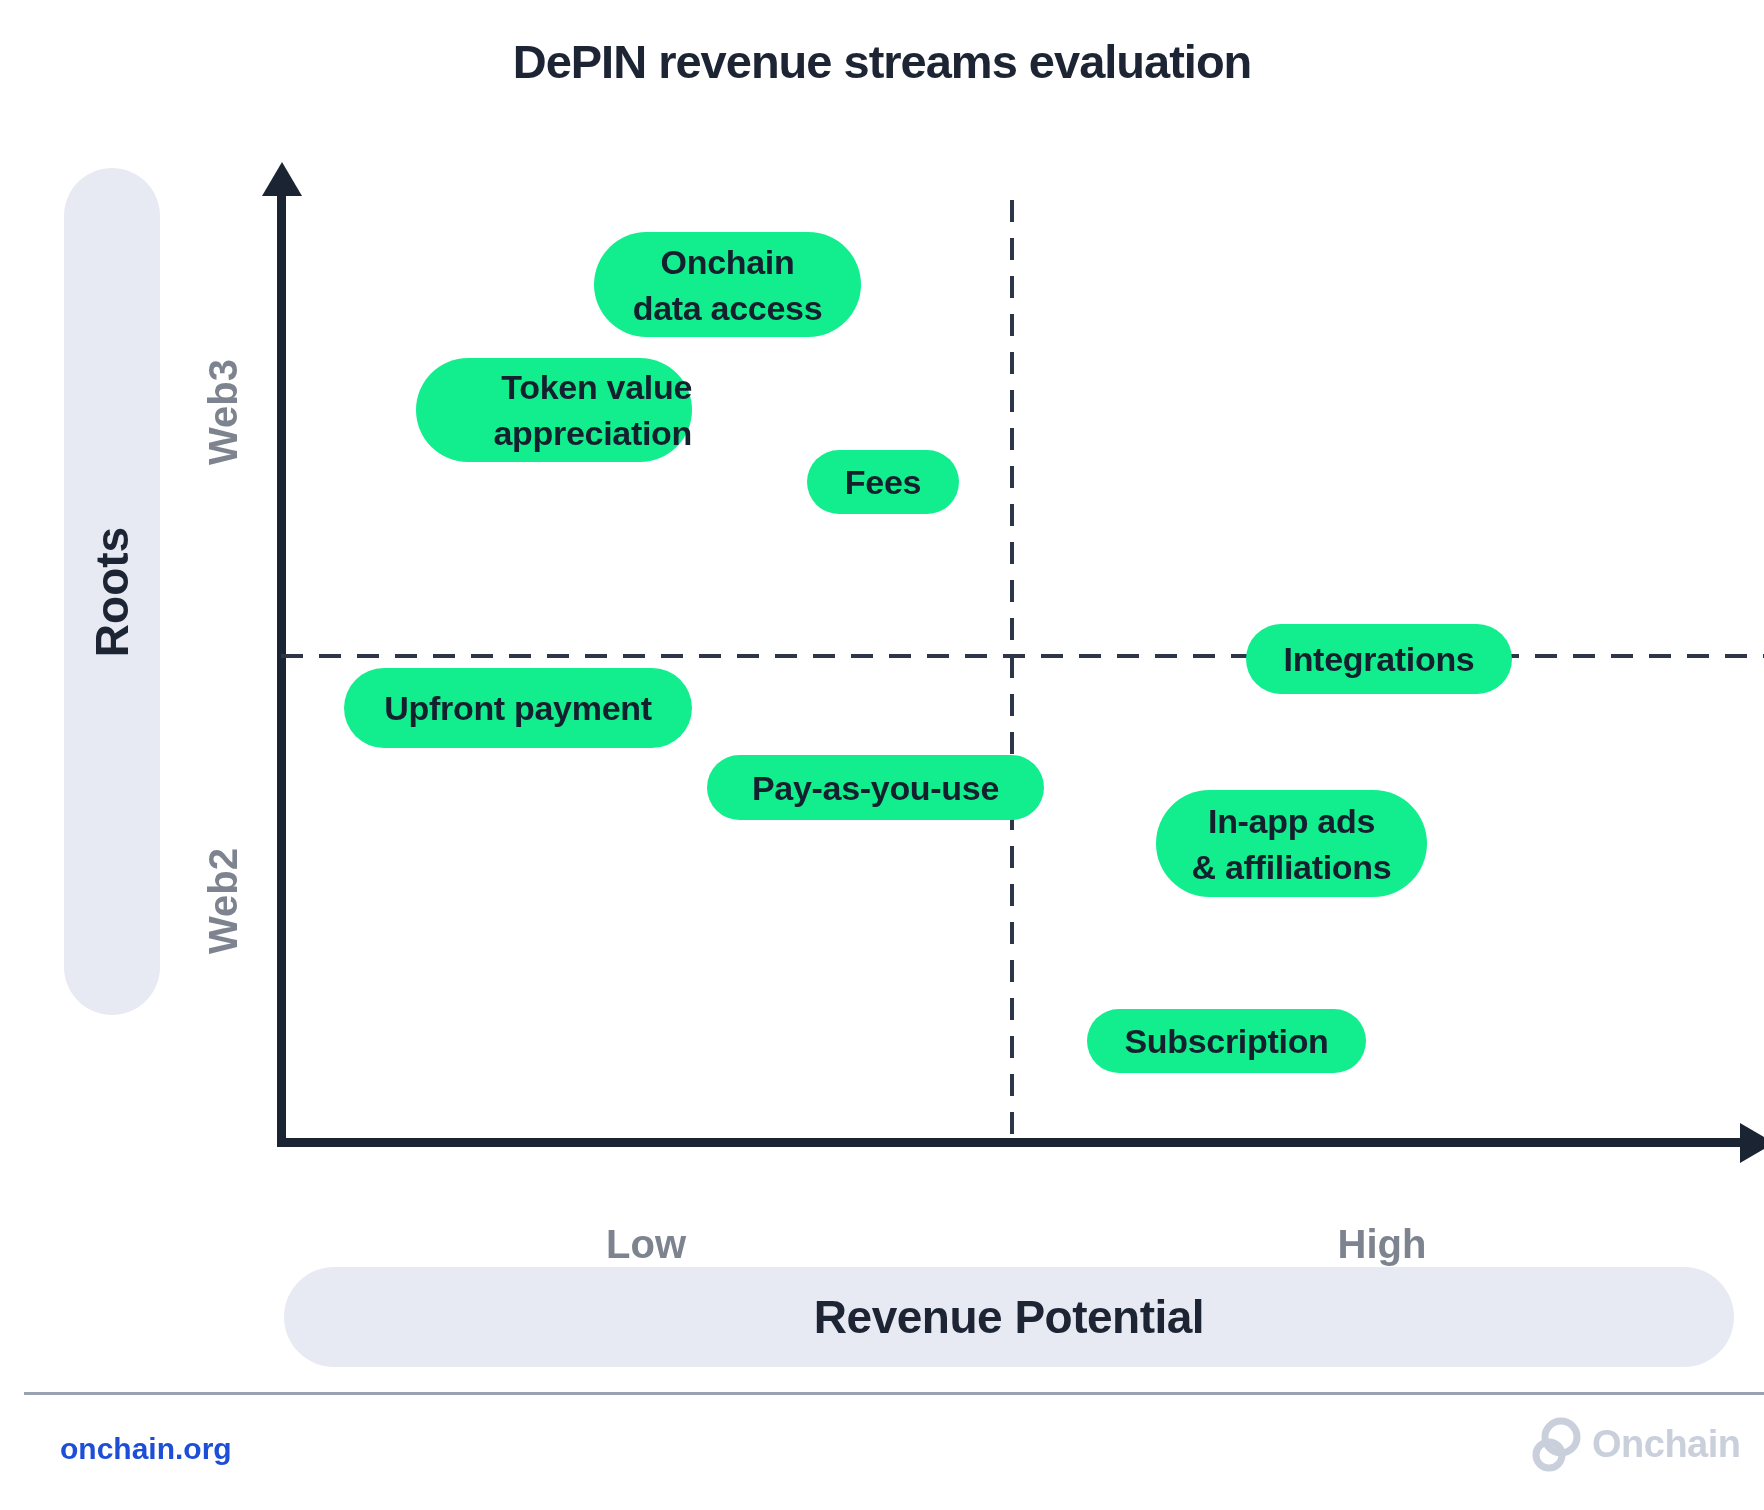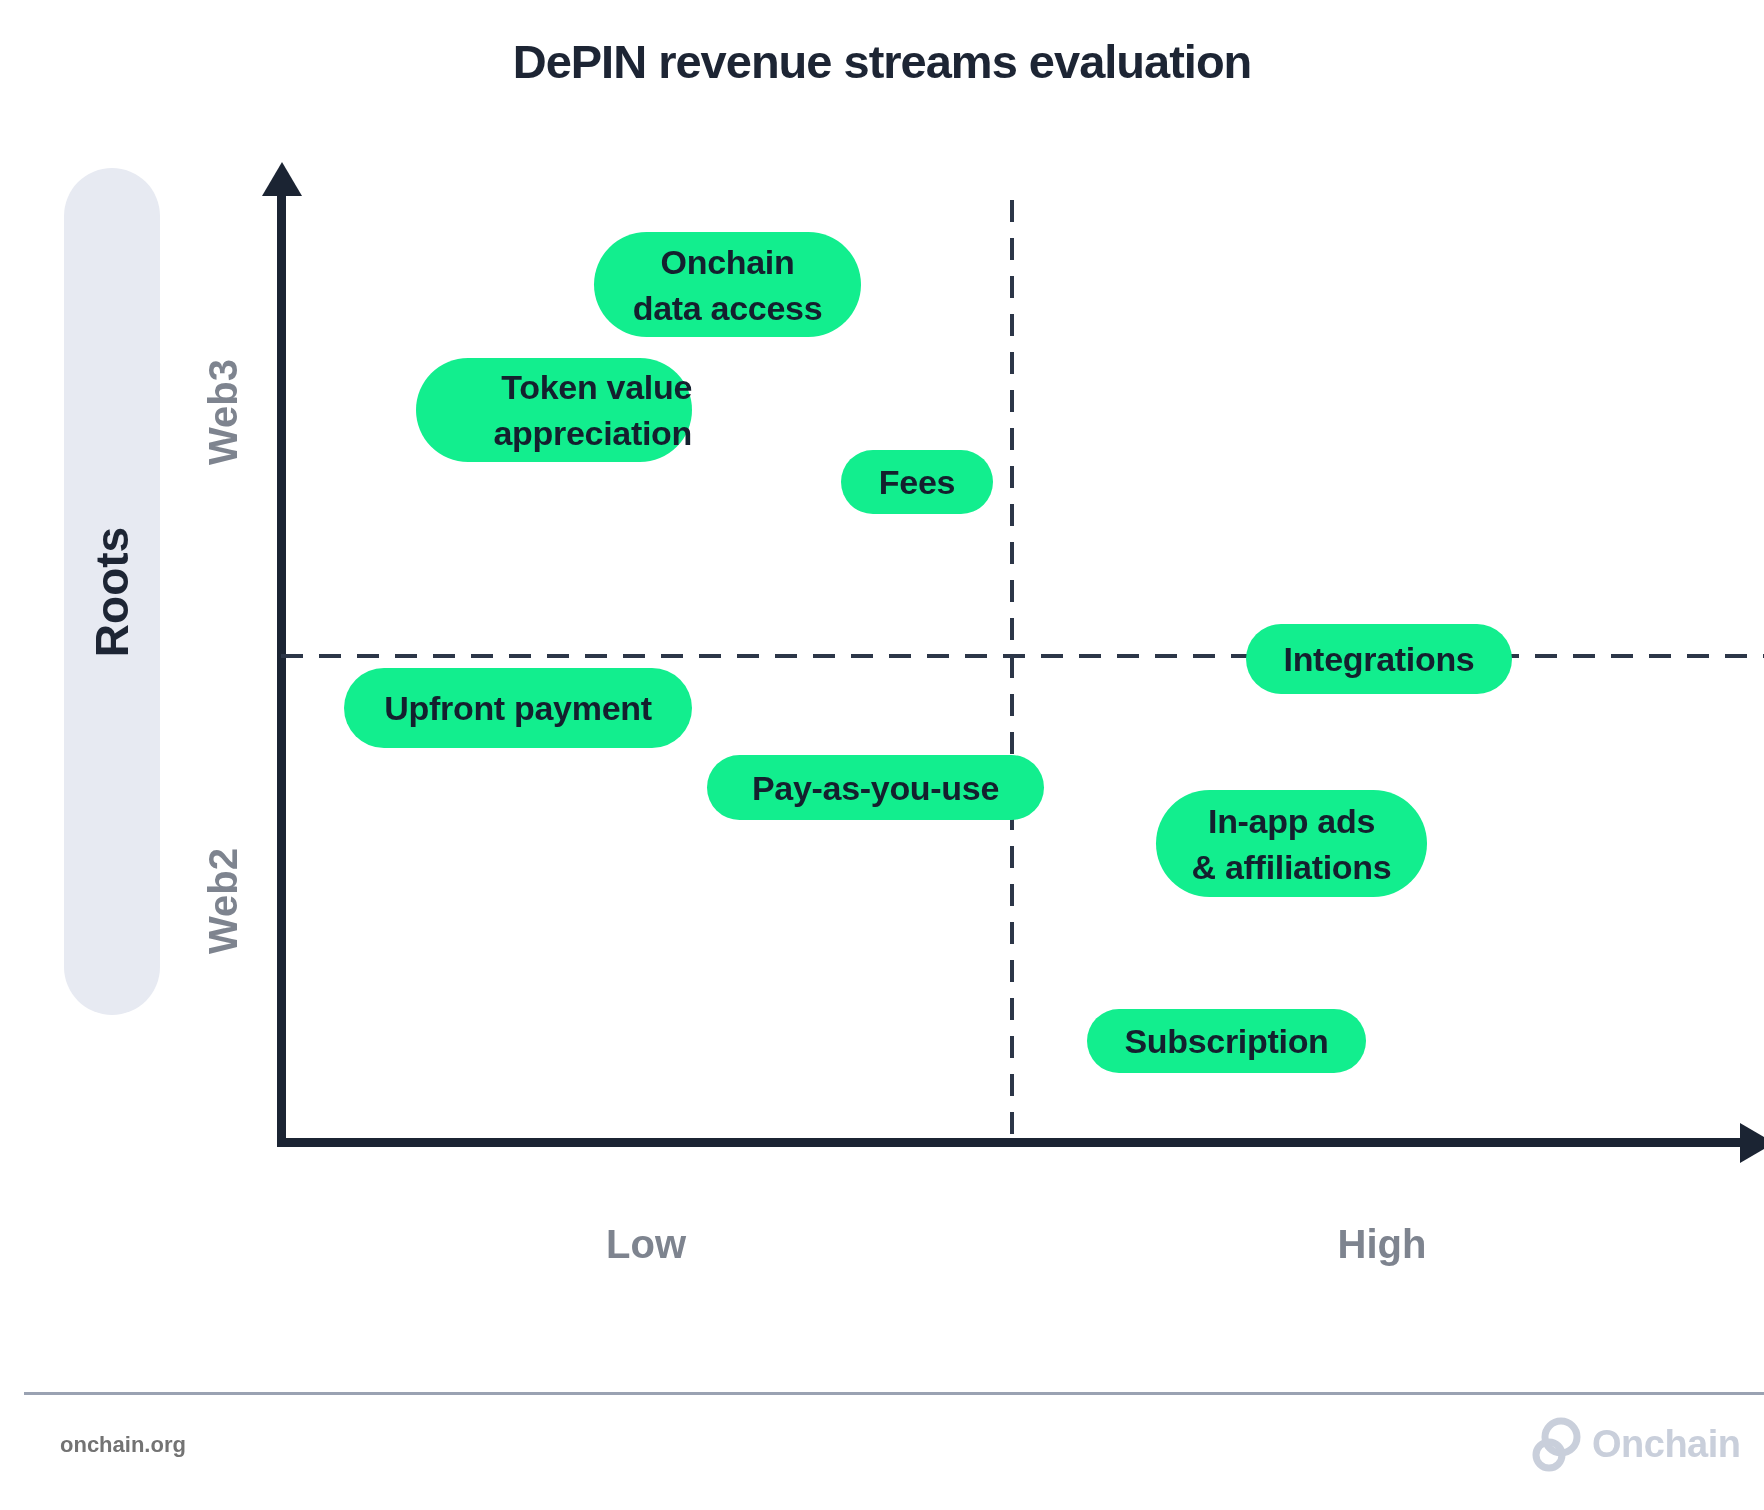--- a/index.html
+++ b/index.html
@@ -57,21 +57,21 @@
   .xtick{
     position:absolute;top:1222px;transform:translateX(-50%);
     font-size:40px;font-weight:700;color:#7e848f;white-space:nowrap;
   }
   .revenue-pill{
     position:absolute;left:260px;top:1267px;width:1450px;height:100px;
     background:#e7eaf2;border-radius:50px;display:flex;align-items:center;justify-content:center;
   }
   .revenue-label{font-size:46px;font-weight:700;color:#1d2534;letter-spacing:-0.5px;}
   .divider{position:absolute;left:0;top:1392px;width:1764px;height:3px;background:#9aa2b2;}
-  .site{position:absolute;left:36px;top:1432px;font-size:22px;font-weight:600;color:#737373;}
+  .site{position:absolute;left:36px;top:1432px;font-size:30px;font-weight:600;color:#1d4ed8;}
   .brand{position:absolute;left:1504px;top:1412px;display:flex;align-items:center;gap:8px;}
   .brand-name{font-size:38px;font-weight:700;color:#c9cfdb;letter-spacing:-0.5px;}
 </style>
 </head>
 <body>
 
 <div class="canvas">
 
   <div class="title">DePIN revenue streams evaluation</div>
 
@@ -92,21 +92,21 @@
 
   <div id="bubbles-layer">
       <div class="bubble" style="left: 570px; top: 232px; width: 267px; height: 105px;">
         <div>Onchain</div>
         <div>data access</div>
       </div>
       <div class="bubble" style="left: 392px; top: 358px; width: 276px; height: 104px; align-items: flex-end;">
         <div>Token value</div>
         <div>appreciation</div>
       </div>
-      <div class="bubble" style="left: 817px; top: 450px; width: 152px; height: 64px; align-items: center;">
+      <div class="bubble" style="left: 783px; top: 450px; width: 152px; height: 64px; align-items: center;">
         <div>Fees</div>
       </div>
       <div class="bubble" style="left: 1222px; top: 624px; width: 266px; height: 70px;">
         <div>Integrations</div>
       </div>
       <div class="bubble" style="left: 320px; top: 668px; width: 348px; height: 80px;">
         <div>Upfront payment</div>
       </div>
       <div class="bubble" style="left: 683px; top: 755px; width: 337px; height: 65px;">
         <div>Pay-as-you-use</div>
@@ -116,20 +116,23 @@
         <div>&amp; affiliations</div>
       </div>
       <div class="bubble" style="left: 1063px; top: 1009px; width: 279px; height: 64px;">
         <div>Subscription</div>
       </div>
     </div>
 
   <div class="xtick" style="left:622px;">Low</div>
   <div class="xtick" style="left:1358px;">High</div>
 
+  <div class="revenue-pill">
+    <div class="revenue-label">Revenue Potential</div>
+  </div>
 
   <div class="divider"></div>
 
   <div class="site">onchain.org</div>
 
   <div class="brand">
     <svg width="56" height="64" viewBox="0 0 56 64">
       <g fill="none" stroke="#c9cfdb" stroke-width="7">
         <circle cx="33" cy="25" r="16"></circle>
         <circle cx="21" cy="43" r="13"></circle>

